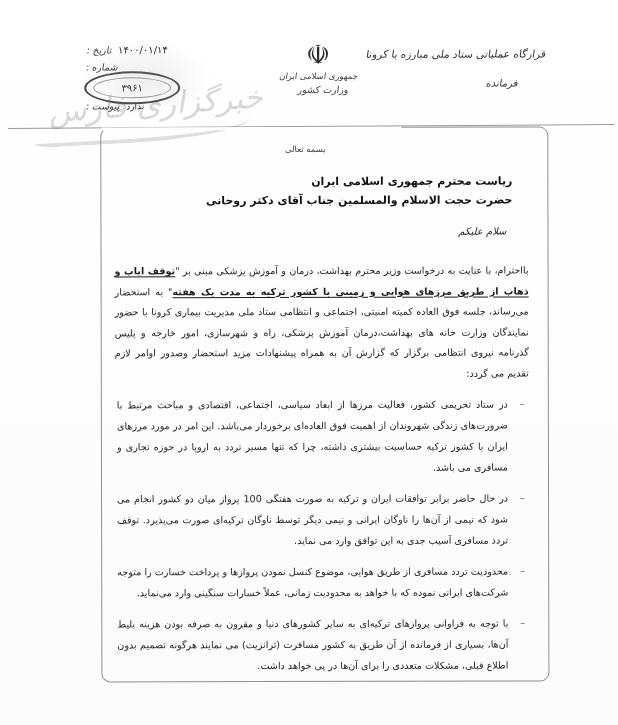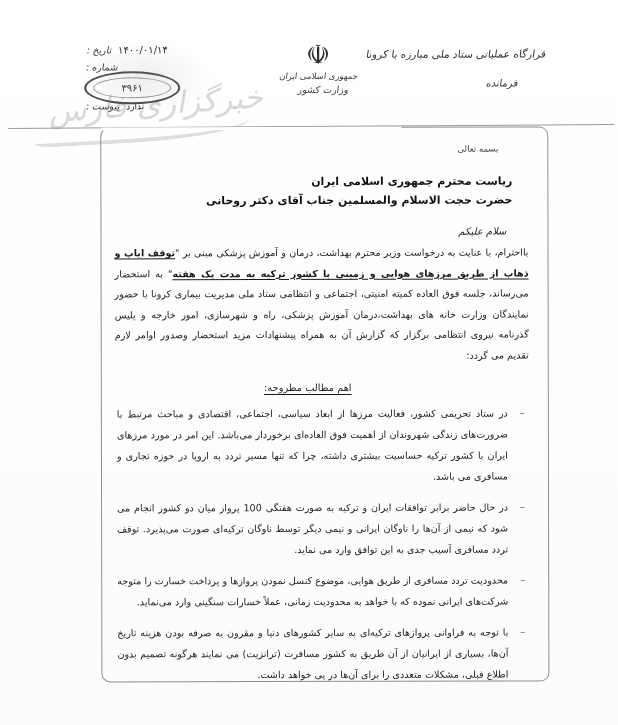--- a/index.html
+++ b/index.html
@@ -210,21 +210,21 @@
     left: 112px;
     top: 136px;
     width: 420px;
     height: 530px;
     padding: 0;
     direction: rtl;
     text-align: justify;
   }
 
   .basmala {
-    text-align: right;
+    text-align: center;
     font-size: 8.5px;
     color: #3a3a3a;
     margin: 8px 0 0 0;
     padding-right: 34px;
   }
 
   .addressee {
     margin-top: 18px;
     padding-right: 20px;
     font-size: 11px;
@@ -236,21 +236,21 @@
 
   .greeting {
     margin-top: 16px;
     font-size: 10px;
     color: #222;
     padding-right: 26px;
     font-style: italic;
   }
 
   .para {
-    margin-top: 6px;
+    margin-top: 24px;
     font-size: 9.6px;
     line-height: 20.5px;
     color: #1b1b1b;
     text-align: justify;
     text-justify: inter-word;
     padding: 0 4px 0 2px;
   }
   .para b {
     font-weight: bold;
     text-decoration: underline;
@@ -352,27 +352,24 @@
         <div>ریاست محترم جمهوری اسلامی ایران</div>
         <div>حضرت حجت الاسلام والمسلمین جناب آقای دکتر روحانی</div>
       </div>
 
       <div class="greeting">سلام علیکم</div>
 
       <p class="para">
         <span>بااحترام، با عنایت به درخواست  وزیر محترم بهداشت، درمان و آموزش پزشکی  مبنی بر "</span><b>توقف ایاب و ذهاب از طریق مرزهای هوایی و زمینی با کشور ترکیه به مدت یک هفته</b><span>" به استحضار می‌رساند، جلسه فوق العاده کمیته امنیتی، اجتماعی و انتظامی ستاد ملی مدیریت بیماری کرونا با حضور نمایندگان وزارت خانه های بهداشت،درمان آموزش پزشکی، راه و شهرسازی، امور خارجه و پلیس گذرنامه نیروی انتظامی برگزار که گزارش آن به همراه پیشنهادات مزید استحضار وصدور اوامر لازم تقدیم می گردد:</span>
       </p>
 
-      <div class="section-heading">
-        <span>اهم مطالب مطروحه:</span>
-      </div>
 
       <ul class="bullets">
         <li>در ستاد تحریمی کشور، فعالیت مرزها از ابعاد سیاسی، اجتماعی، اقتصادی و مباحث مرتبط با ضرورت‌های زندگی شهروندان از اهمیت فوق العاده‌ای برخوردار      می‌باشد. این امر در مورد مرزهای ایران با کشور ترکیه حساسیت بیشتری داشته، چرا که تنها مسیر تردد به اروپا در حوزه تجاری و مسافری می باشد.</li>
         <li>در حال حاضر برابر توافقات ایران و ترکیه به صورت هفتگی 100 پرواز میان دو کشور انجام می شود که نیمی از آن‌ها را ناوگان ایرانی و نیمی دیگر توسط ناوگان ترکیه‌ای صورت می‌پذیرد. توقف تردد مسافری آسیب جدی به این توافق وارد می نماید.</li>
         <li>محدودیت تردد مسافری از طریق هوایی، موضوع کنسل نمودن پروازها و پرداخت خسارت را متوجه شرکت‌های ایرانی نموده که با خواهد به محدودیت زمانی، عملاً خسارات سنگینی وارد می‌نماید.</li>
-        <li>با توجه به فراوانی پروازهای ترکیه‌ای به سایر کشورهای دنیا و مقرون به صرفه بودن هزینه تاریخ آن‌ها، بسیاری از ایرانیان از آن طریق به کشور مسافرت (ترانزیت) می نمایند هرگونه تصمیم بدون اطلاع قبلی، مشکلات متعددی را برای آن‌ها در پی خواهد داشت.</li>
+        <li>با توجه به فراوانی پروازهای ترکیه‌ای به سایر کشورهای دنیا و مقرون به صرفه بودن هزینه بلیط آن‌ها، بسیاری از فرمانده از آن طریق به کشور مسافرت (ترانزیت) می نمایند هرگونه تصمیم بدون اطلاع قبلی، مشکلات متعددی را برای آن‌ها در پی خواهد داشت.</li>
       </ul>
 
     </div>
 
   </div>
 </div>
 
 </body></html>

